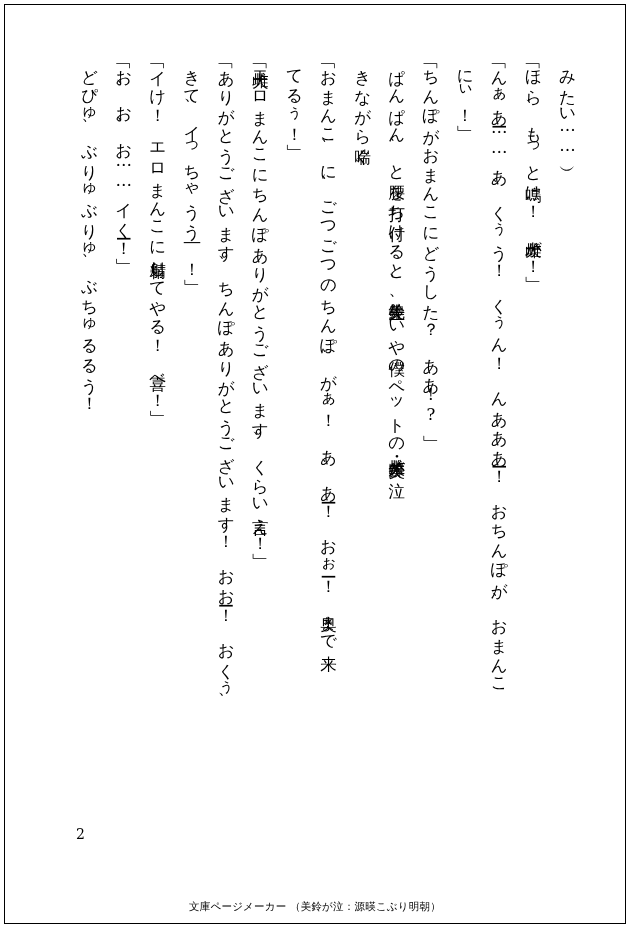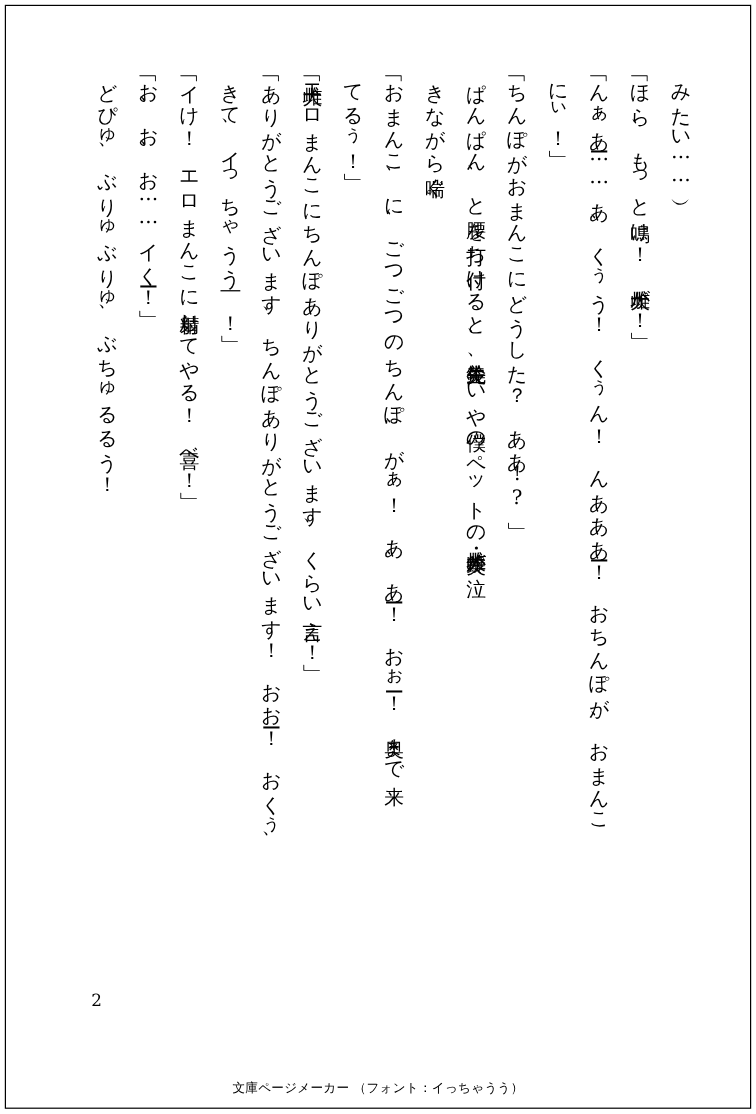--- a/index.html
+++ b/index.html
@@ -93,15 +93,15 @@
     <span class="line">「雌犬エロまんこにちんぽありがとうございます、くらい言え！」</span>
     <span class="line">「ありがとうございます、ちんぽありがとうございます！　おおー！　おくぅ、</span>
     <span class="line">きて、イっちゃうう―！」</span>
     <span class="line">「イけ！　エロまんこに射精してやる！　喜べ！」</span>
     <span class="line">「お、お、お……イくー！」</span>
     <span class="line">どぴゅ、ぶりゅぶりゅ、ぶちゅるるう！</span>
   </div>
 
   <div id="page-number">2</div>
 
-  <div id="footer-credit">文庫ページメーカー （フォント：イっちゃうう）</div>
+  <div id="footer-credit">文庫ページメーカー （美鈴が泣：源暎こぶり明朝）</div>
 
 </div>
 
 </body></html>

